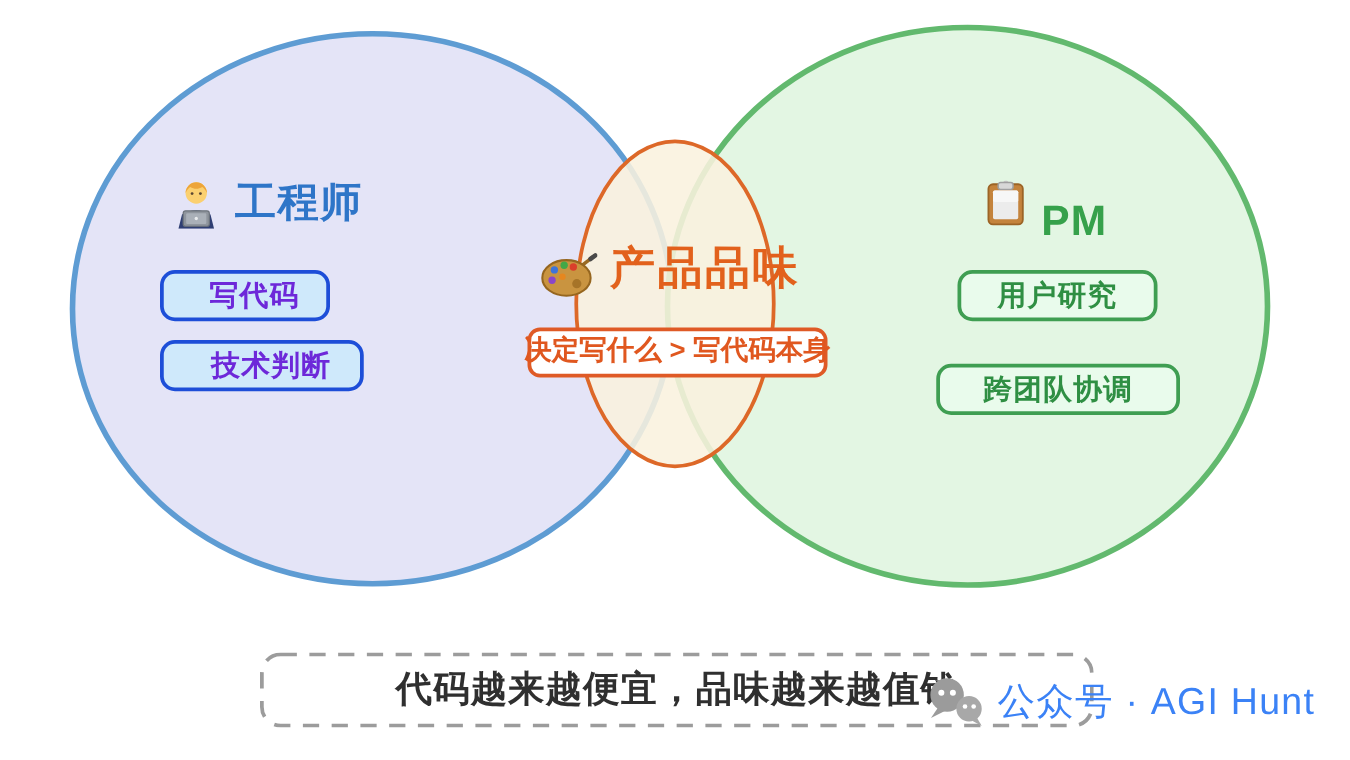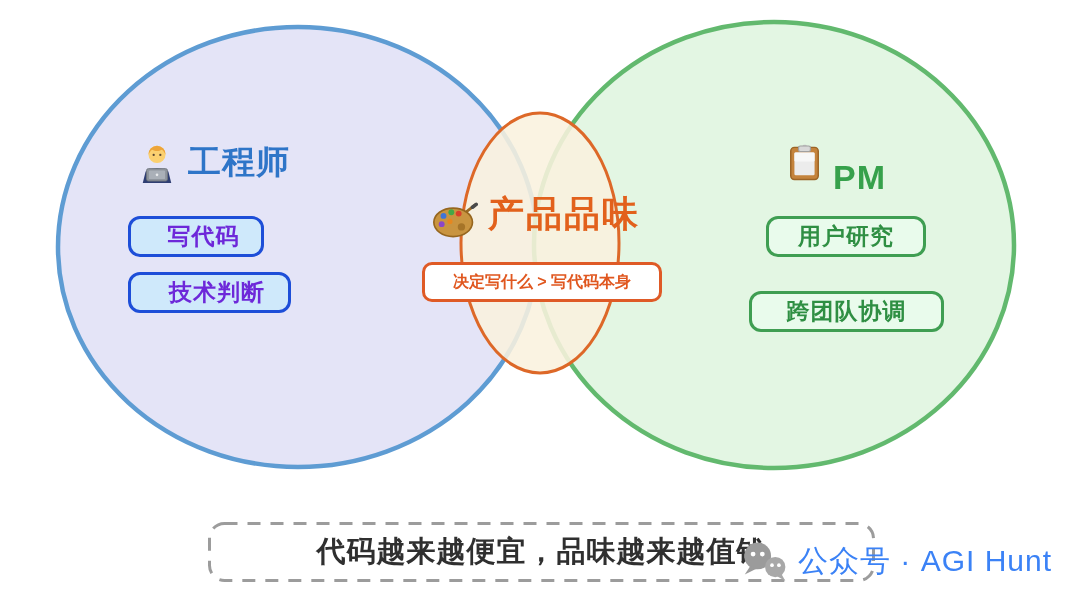--- a/index.html
+++ b/index.html
@@ -18,22 +18,22 @@
   .taste-title .t-label{font-size:36px;font-weight:bold;color:#e2611c;letter-spacing:2px;}
   .pill{
     position:absolute;display:flex;align-items:center;justify-content:center;
     border-radius:12px;font-weight:bold;font-size:23px;letter-spacing:1px;box-sizing:border-box;
   }
   .pill-blue{background:#cfe9fb;border:3px solid #1d4ed8;color:#6d28d9;padding-left:15px;}
   .pill-green{background:#e9fbec;border:3px solid #3f9e52;color:#2f8f43;}
   .badge{
     position:absolute;left:422px;top:262px;width:240px;height:40px;
     background:#ffffff;border:3px solid #df5a26;border-radius:10px;box-sizing:border-box;
-    display:flex;align-items:center;justify-content:center;
-    font-size:16px;font-weight:bold;color:#e0571f;white-space:nowrap;
+    display:flex;align-items:flex-start;justify-content:center;
+    font-size:22px;font-weight:bold;color:#e0571f;white-space:nowrap;
   }
   .footer-box{
     position:absolute;left:208px;top:522px;width:667px;height:60px;
   }
   .footer-box .quote{
     position:absolute;left:0;top:0;width:100%;height:100%;
     display:flex;align-items:center;justify-content:center;
     font-size:29px;font-weight:600;color:#2f2f2f;letter-spacing:1px;
   }
   .watermark{

